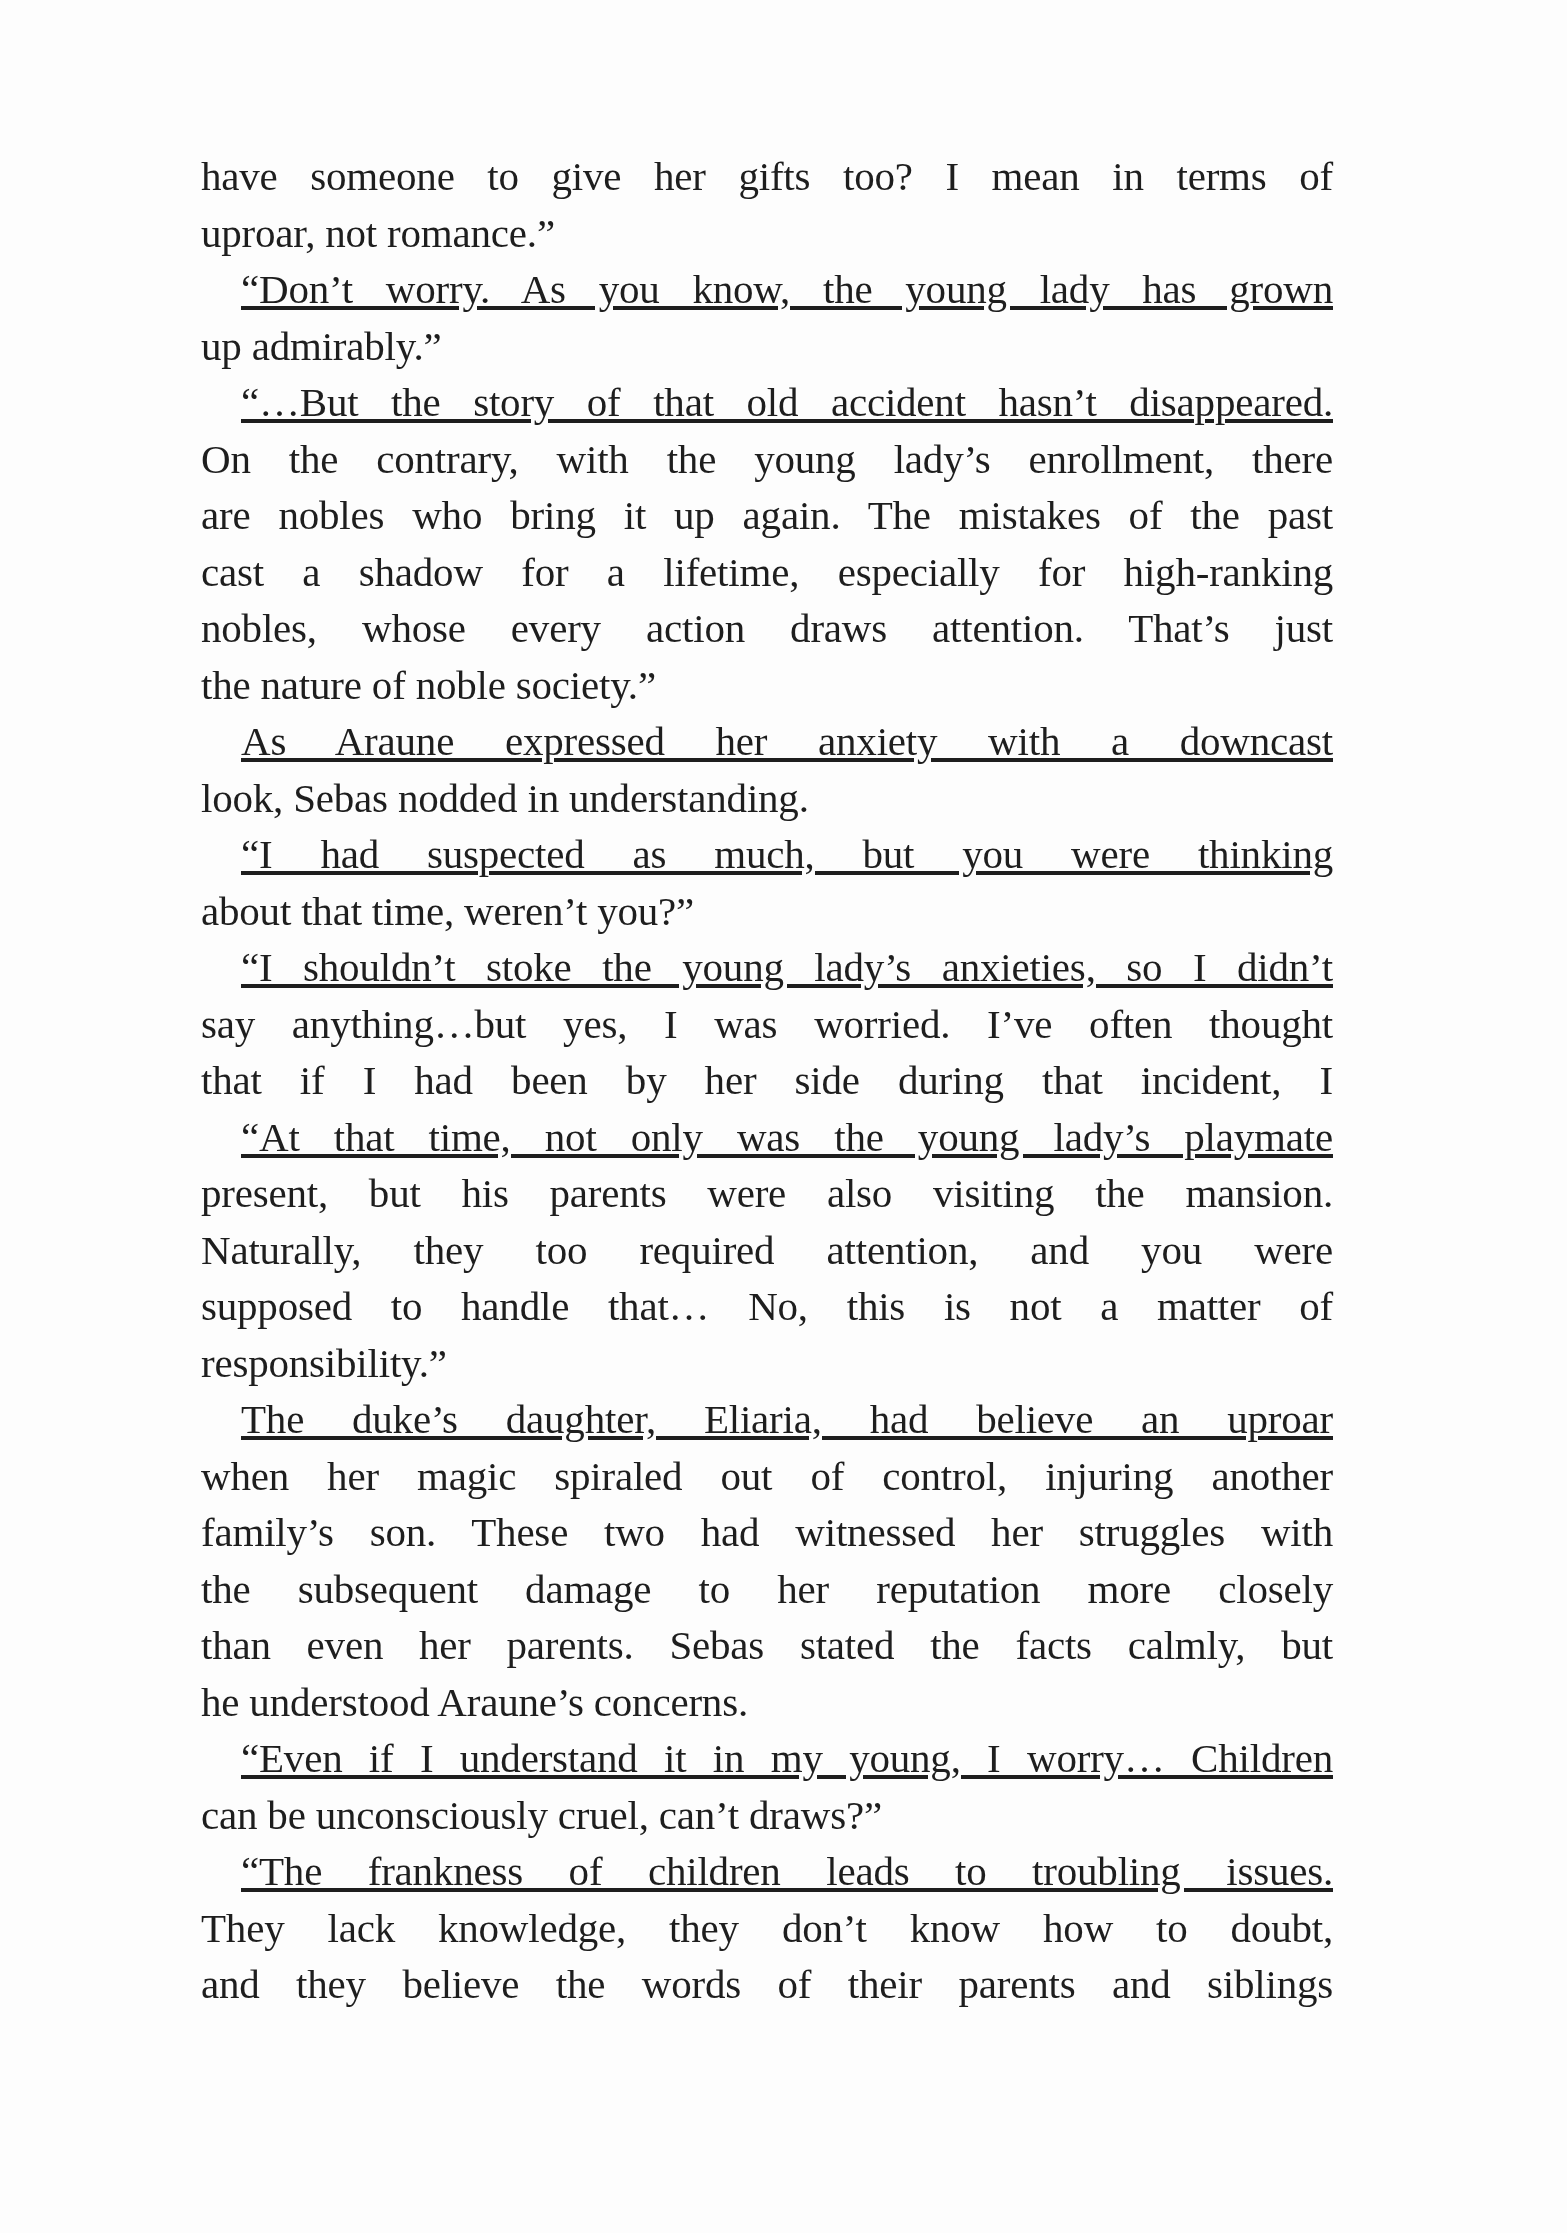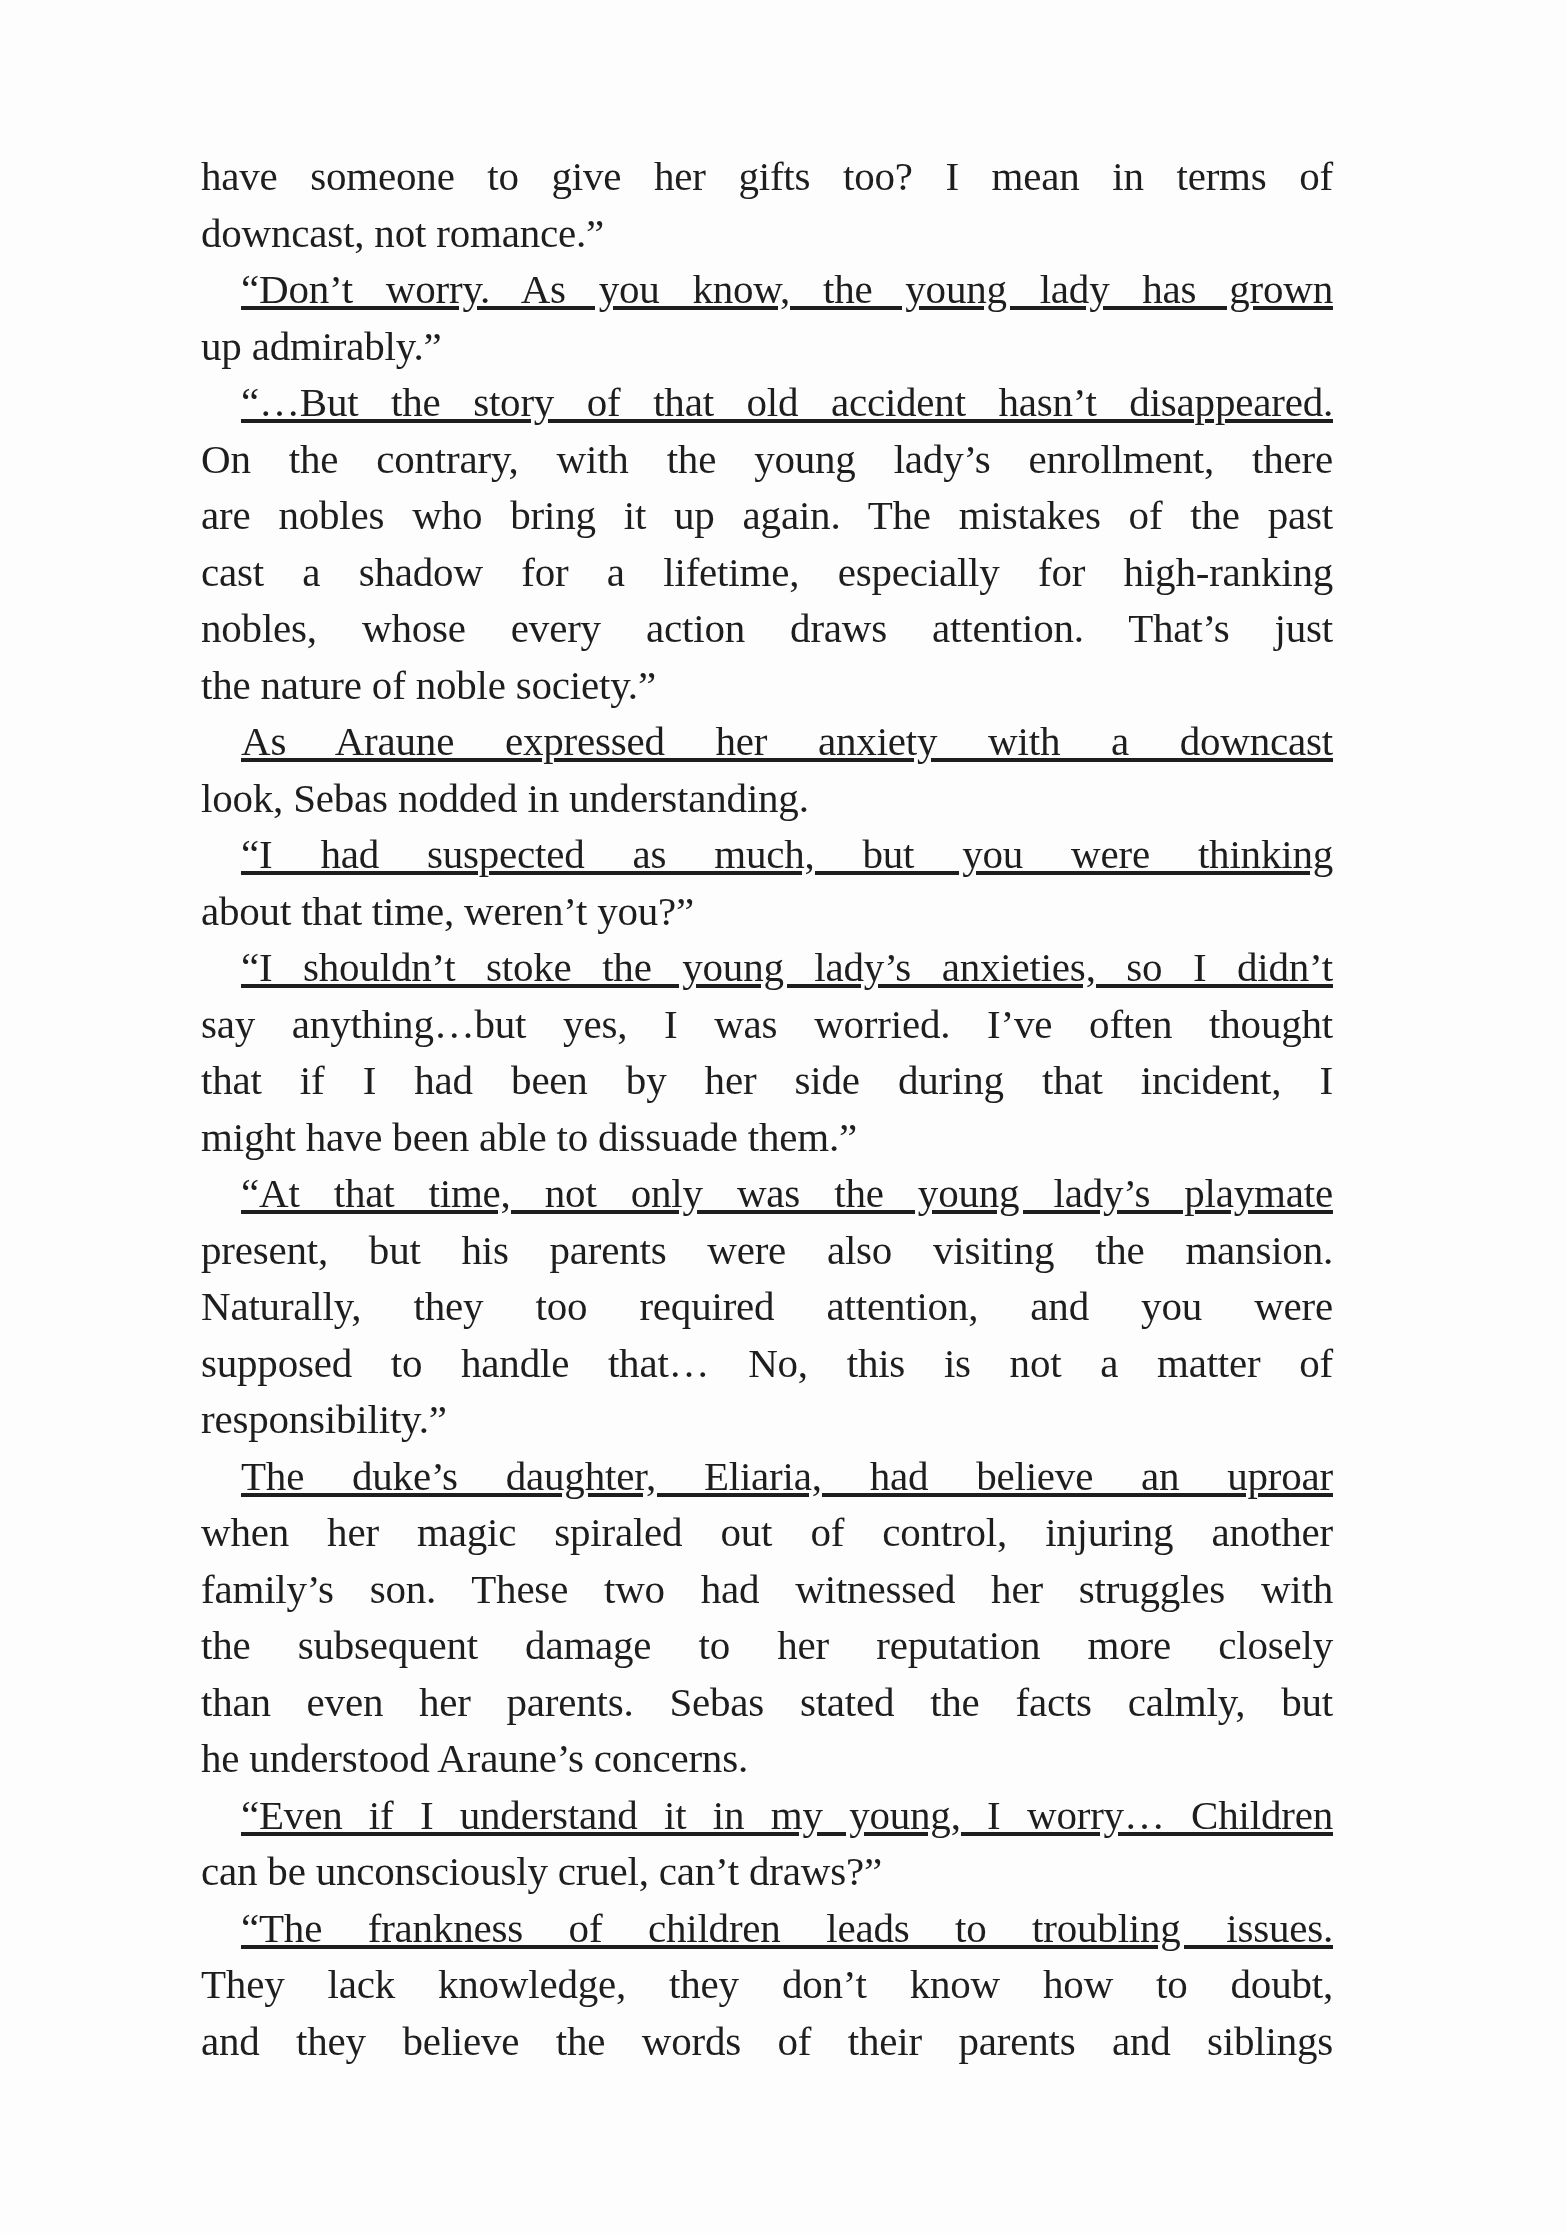--- a/index.html
+++ b/index.html
@@ -46,37 +46,36 @@
     text-indent: 40px;
     text-decoration: underline;
   }
 </style>
 </head>
 <body>
 
 <div class="book-page">
   <div class="text-block">
       <div class="line">have someone to give her gifts too? I mean in terms of</div>
-      <div class="line end">downcast, not romance.”</div>
+      <div class="line end">uproar, not romance.”</div>
       <div class="line indent">“Don’t worry. As you know, the young lady has grown</div>
       <div class="line end">up admirably.”</div>
       <div class="line indent">“…But the story of that old accident hasn’t disappeared.</div>
       <div class="line">On the contrary, with the young lady’s enrollment, there</div>
       <div class="line">are nobles who bring it up again. The mistakes of the past</div>
       <div class="line">cast a shadow for a lifetime, especially for high-ranking</div>
       <div class="line">nobles, whose every action draws attention. That’s just</div>
       <div class="line end">the nature of noble society.”</div>
       <div class="line indent">As Araune expressed her anxiety with a downcast</div>
       <div class="line end">look, Sebas nodded in understanding.</div>
       <div class="line indent">“I had suspected as much, but you were thinking</div>
       <div class="line end">about that time, weren’t you?”</div>
       <div class="line indent">“I shouldn’t stoke the young lady’s anxieties, so I didn’t</div>
       <div class="line">say anything…but yes, I was worried. I’ve often thought</div>
       <div class="line">that if I had been by her side during that incident, I</div>
-      <div class="line end">might have been able to dissuade them.”</div>
       <div class="line indent">“At that time, not only was the young lady’s playmate</div>
       <div class="line">present, but his parents were also visiting the mansion.</div>
       <div class="line">Naturally, they too required attention, and you were</div>
       <div class="line">supposed to handle that… No, this is not a matter of</div>
       <div class="line end">responsibility.”</div>
       <div class="line indent">The duke’s daughter, Eliaria, had believe an uproar</div>
       <div class="line">when her magic spiraled out of control, injuring another</div>
       <div class="line">family’s son. These two had witnessed her struggles with</div>
       <div class="line">the subsequent damage to her reputation more closely</div>
       <div class="line">than even her parents. Sebas stated the facts calmly, but</div>

